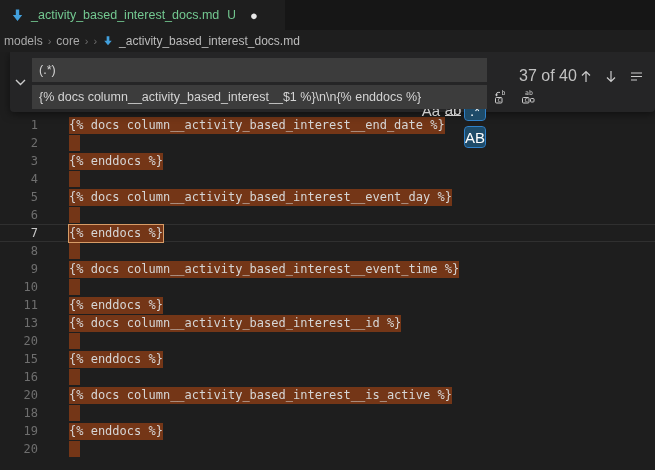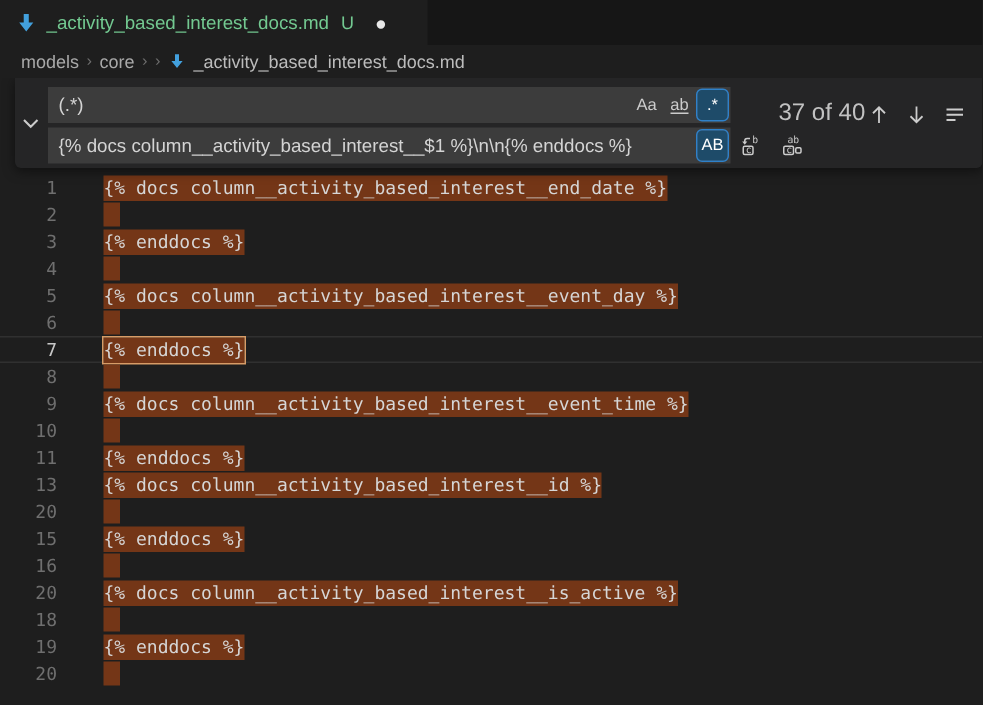--- a/index.html
+++ b/index.html
@@ -9,21 +9,21 @@
   
   .tabbar { height:30px; background:#161616; display:flex; align-items:stretch; }
   .tab { background:#1e1e1e; display:flex; align-items:center; gap:6px;
          padding:0 12px 0 10px; min-width:285px; cursor:pointer; }
   .tab .fname { font-size:12.5px; color:#73c991; }
   .tab .gitstat { font-size:12px; color:#73c991; margin-left:2px; }
   .tab .dot { color:#e8e8e8; font-size:13px; margin-left:8px; line-height:1; }
 
   
   .breadcrumb { height:22px; background:#1e1e1e; display:flex; align-items:center;
-                padding-left:14px; font-size:12px; color:#a9a9a9; gap:5px; }
+                padding-left:4px; font-size:12px; color:#a9a9a9; gap:5px; }
   .breadcrumb .sep { color:#6e6e6e; font-size:11px; }
   .breadcrumb .crumb { cursor:pointer; }
   .breadcrumb .file { color:#bcbcbc; }
 
   
   .editor { position:relative; height:418px; background:#1e1e1e; overflow:hidden; }
 
   
   .findw { position:absolute; top:0; left:10px; right:0; height:60px; z-index:5;
            background:#252526; border-radius:0 0 4px 4px;
@@ -33,21 +33,21 @@
   .frow { position:absolute; left:22px; height:24px; }
   .frow.find { top:6px; }
   .frow.repl { top:33px; }
   .finput { position:relative; width:455px; height:24px; background:#3c3c3c; }
   .finput input { width:100%; height:100%; background:transparent; border:none; outline:none;
                   color:#d4d4d4; font-size:12.5px; font-family:"Liberation Sans",sans-serif;
                   padding:0 72px 0 7px; }
   .frow.repl .finput input { padding-right:30px; }
   .opts { position:absolute; right:2px; top:2px; display:flex; gap:2px; }
   .opt { width:20px; height:20px; border-radius:3px; display:flex; align-items:center;
-         justify-content:center; font-size:11px; color:#cccccc; cursor:pointer; }
+         justify-content:center; font-size:15px; color:#cccccc; cursor:pointer;margin-top:40px; }
   .opt.active { background:#1e4b69; outline:1px solid #2f81c9; color:#ffffff; }
   .opt .uline { border-bottom:1px solid #cccccc; line-height:10px; }
   .results { position:absolute; left:487px; top:6px; height:24px; line-height:24px;
              font-size:16px; color:#c2c2c2; white-space:nowrap; }
   .navbtns { position:absolute; top:8px; display:flex; gap:5px; }
   .navbtns { left:544px; }
   .nbtn { width:20px; height:20px; border-radius:3px; display:flex; align-items:center;
           justify-content:center; color:#cccccc; cursor:pointer; }
   .rbtns { position:absolute; left:479px; top:34px; display:flex; gap:6px; }
   .rbtn { width:22px; height:22px; border-radius:3px; display:flex; align-items:center;

